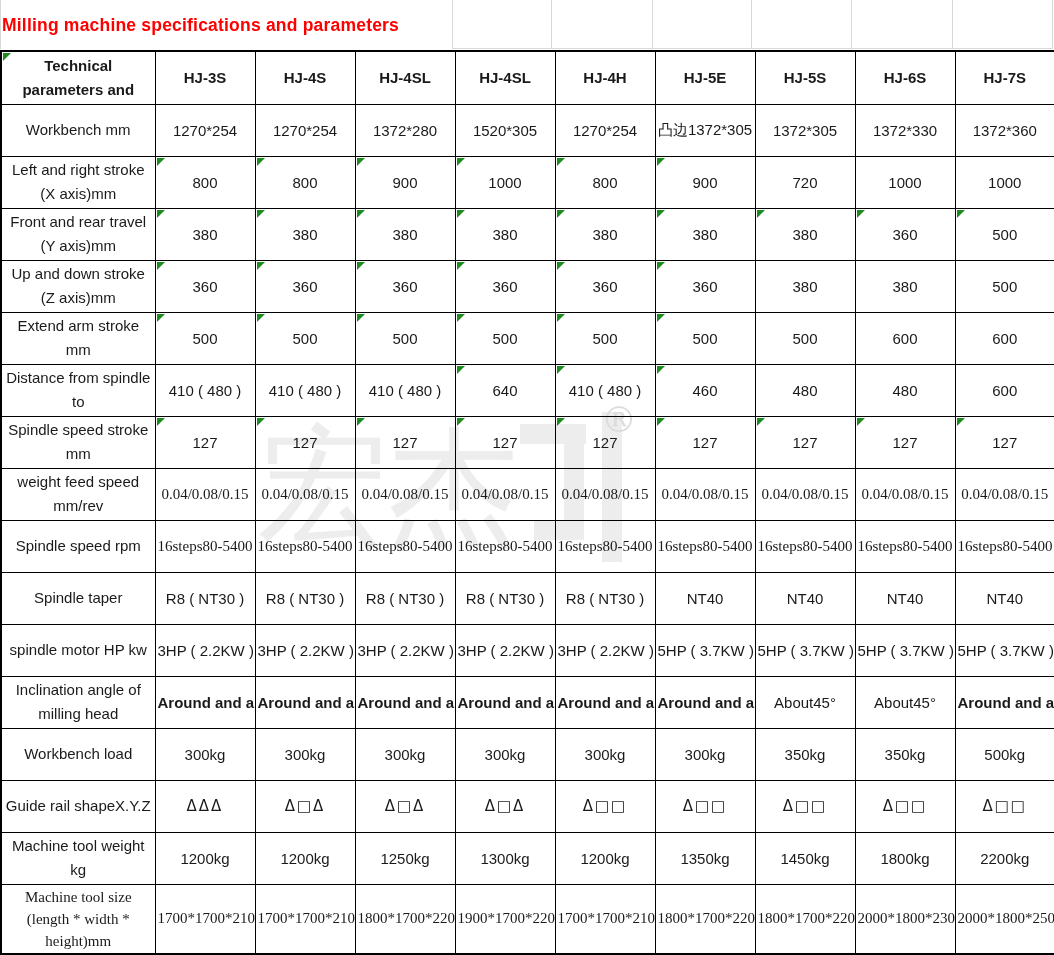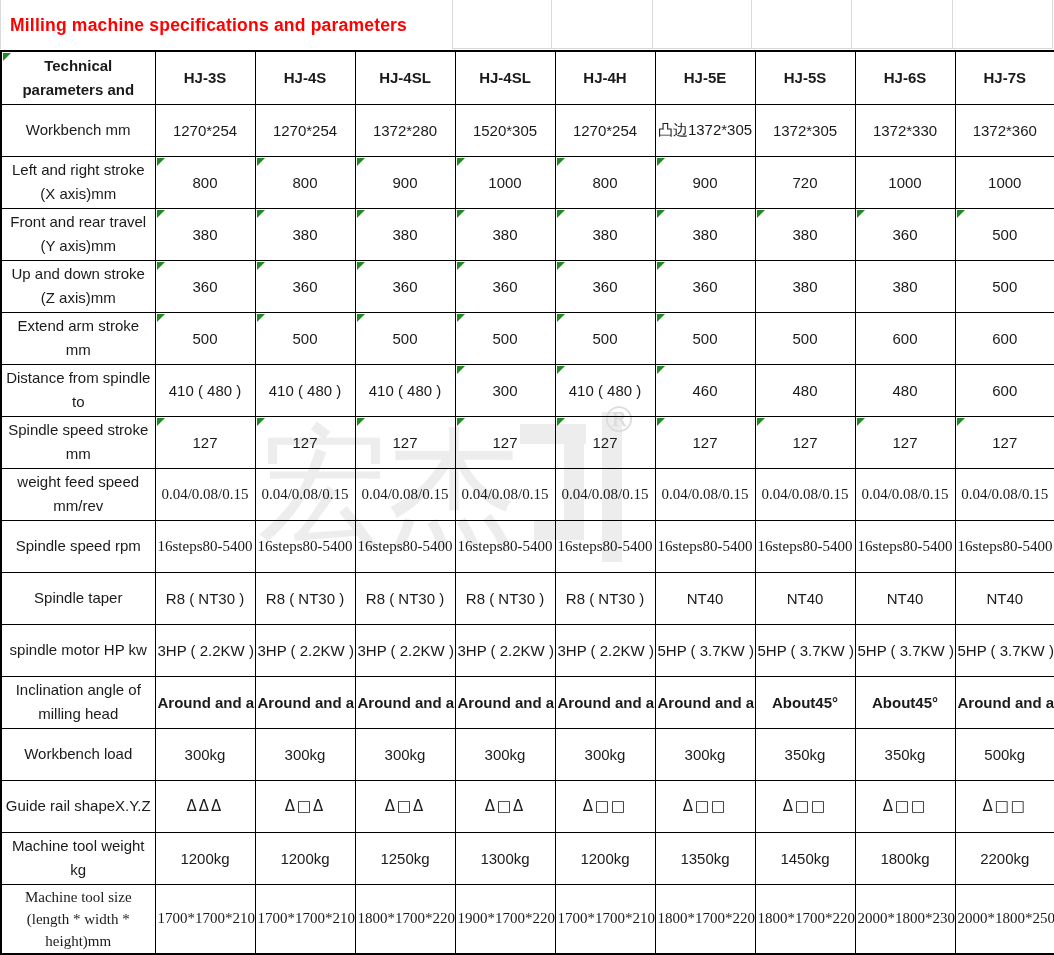--- a/index.html
+++ b/index.html
@@ -6,21 +6,21 @@
   body{
     width:1054px;height:955px;background:#ffffff;
     font-family:"Liberation Sans", "DejaVu Sans", sans-serif;
     color:#1a1a1a;position:relative;overflow:hidden;
   }
   .page{position:relative;width:1054px;height:955px;}
 
   
   .title-bar{
     position:absolute;left:0;top:0;height:50px;display:flex;align-items:center;
-    padding-left:10px;z-index:2;
+    padding-left:2px;z-index:2;
   }
   .title-text{color:#FF0000;font-weight:bold;font-size:17.5px;letter-spacing:.2px;}
 
   
   .gridline{position:absolute;background:#d9d9d9;z-index:0;}
 
   
   .wm{
     position:absolute;left:258px;top:402px;height:170px;z-index:0;
     display:flex;align-items:center;gap:2px;
@@ -48,21 +48,21 @@
   thead tr{height:53px;}
   tbody tr{height:52px;}
   tbody tr.tall{height:70px;}
   thead th{font-weight:bold;font-size:15.5px;}
   tbody th{font-weight:normal;margin-left:12px;}
   .lab{line-height:24px;max-height:52px;overflow:hidden;}
   td .val{white-space:nowrap;display:inline-block;}
   td.sm{font-size:12.5px;font-family:Liberation Serif, serif;}
   td.md{font-size:13.5px;}
   td.tiny{font-size:9px;font-weight:bold;}
-  td.big{font-size:15.5px;font-weight:bold;}
+  td.big{font-size:15.5px;font-weight:normal;}
   td.guide{font-family:"DejaVu Sans",sans-serif;letter-spacing:2px;font-size:15px;margin-top:24px;}
   tr.tall .lab{line-height:22px;max-height:70px;font-family:Liberation Serif, serif;}
 
   
   .tri{
     position:absolute;left:1px;top:1px;width:0;height:0;
     border-top:8px solid #1F8A1F;border-right:8px solid transparent;
     pointer-events:none;
   }
 </style>
@@ -199,21 +199,21 @@
           <td><span class="val">600</span></td>
           <td><span class="val">600</span></td>
         </tr>
         <tr>
           <th>
             <div class="lab">Distance from spindle to</div>
           </th>
           <td><span class="val">410 ( 480 )</span></td>
           <td><span class="val">410 ( 480 )</span></td>
           <td><span class="val">410 ( 480 )</span></td>
-          <td><span class="tri"></span><span class="val">300</span></td>
+          <td><span class="tri"></span><span class="val">640</span></td>
           <td><span class="tri"></span><span class="val">410 ( 480 )</span></td>
           <td><span class="tri"></span><span class="val">460</span></td>
           <td><span class="val">480</span></td>
           <td><span class="val">480</span></td>
           <td><span class="val">600</span></td>
         </tr>
         <tr>
           <th>
             <div class="lab">Spindle speed stroke mm</div>
           </th>

